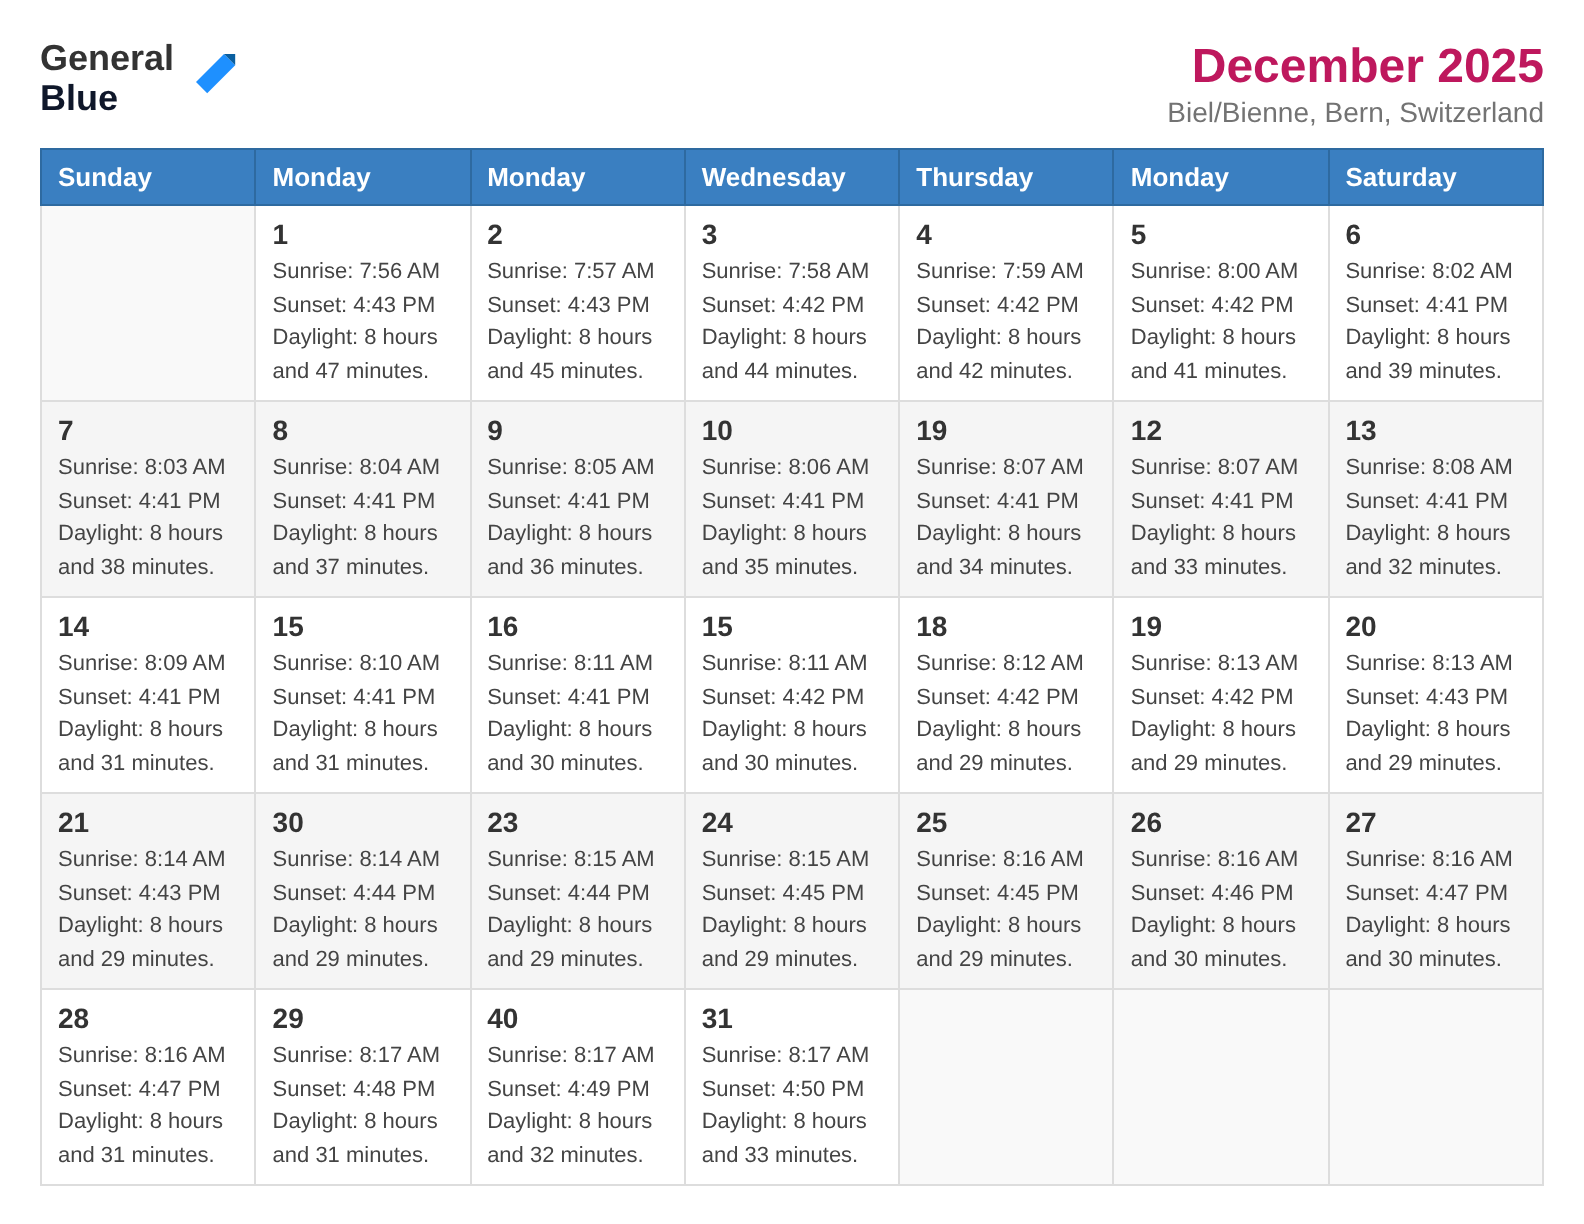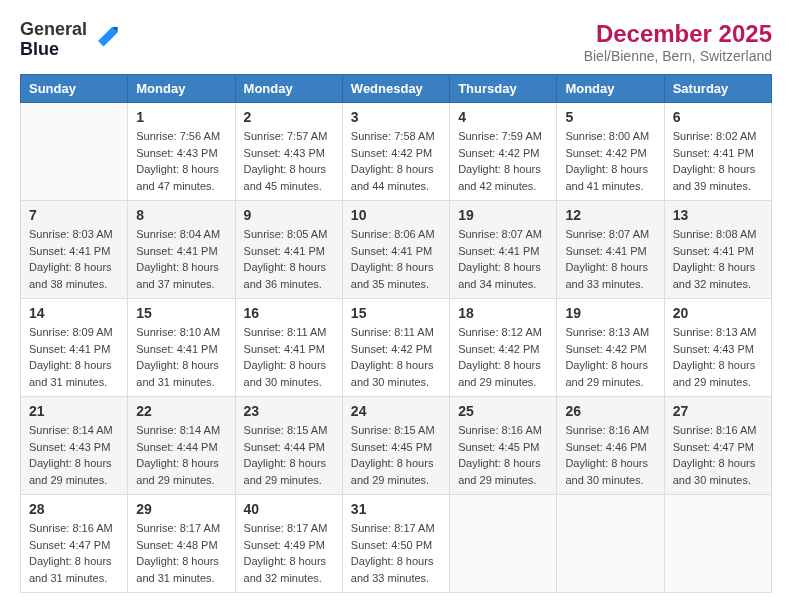--- a/index.html
+++ b/index.html
@@ -215,21 +215,21 @@
           <span class="day-number">20</span>
           <div class="cell-text">Sunrise: 8:13 AM<br>Sunset: 4:43 PM<br>Daylight: 8 hours and 29 minutes.</div>
         </td>
       </tr>
       <tr>
         <td>
           <span class="day-number">21</span>
           <div class="cell-text">Sunrise: 8:14 AM<br>Sunset: 4:43 PM<br>Daylight: 8 hours and 29 minutes.</div>
         </td>
         <td>
-          <span class="day-number">22</span>
+          <span class="day-number">30</span>
           <div class="cell-text">Sunrise: 8:14 AM<br>Sunset: 4:44 PM<br>Daylight: 8 hours and 29 minutes.</div>
         </td>
         <td>
           <span class="day-number">23</span>
           <div class="cell-text">Sunrise: 8:15 AM<br>Sunset: 4:44 PM<br>Daylight: 8 hours and 29 minutes.</div>
         </td>
         <td>
           <span class="day-number">24</span>
           <div class="cell-text">Sunrise: 8:15 AM<br>Sunset: 4:45 PM<br>Daylight: 8 hours and 29 minutes.</div>
         </td>

